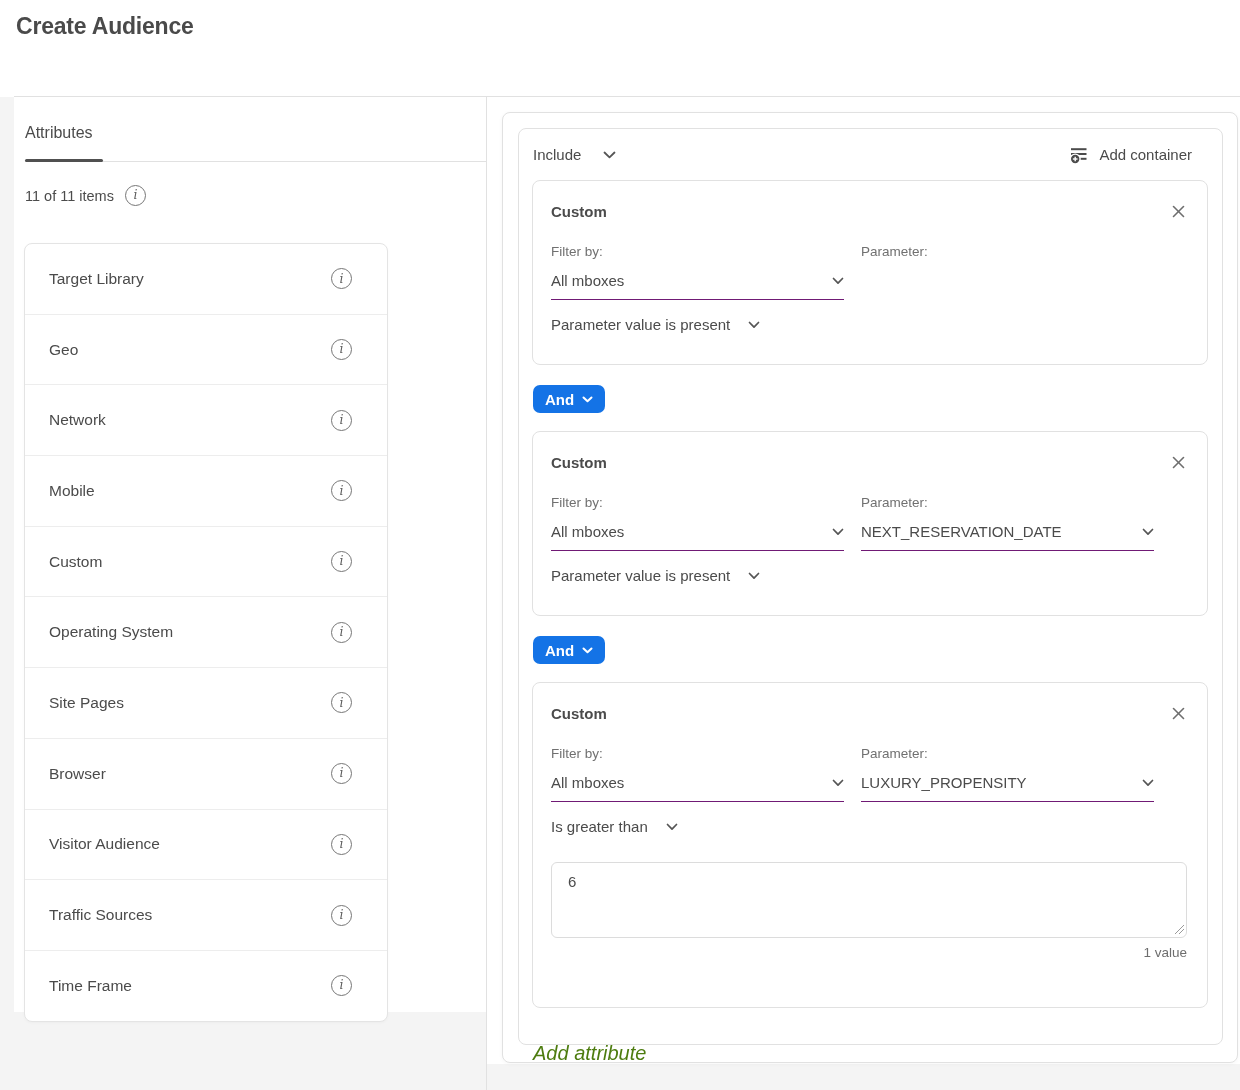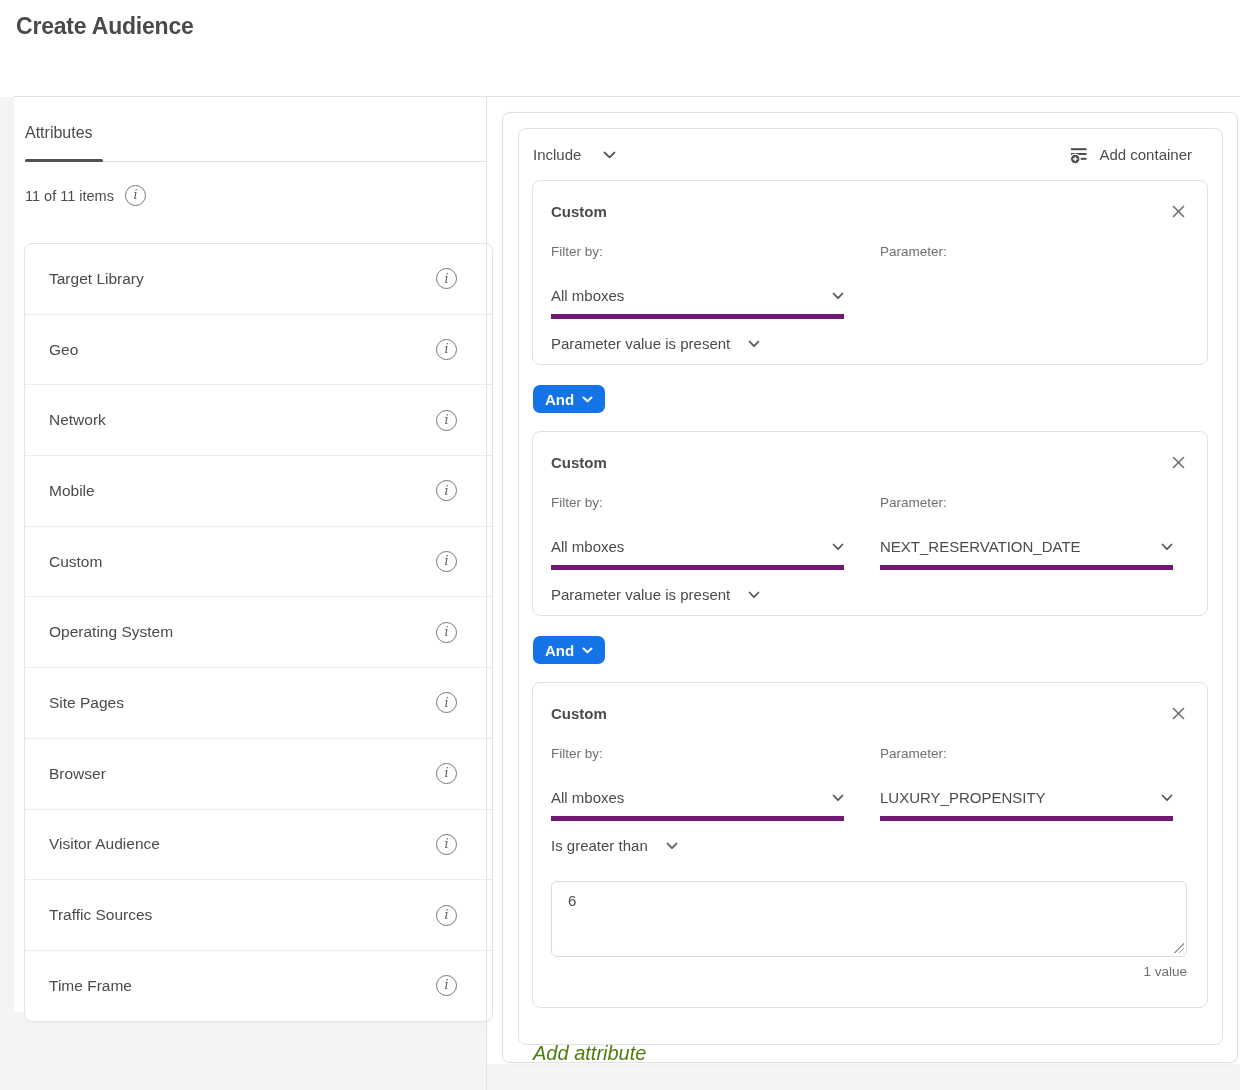--- a/index.html
+++ b/index.html
@@ -29,21 +29,21 @@
   .tab-active-bar{position:absolute;left:0;top:-2px;width:78px;height:3px;background:#505050;border-radius:2px;}
   .count-row{margin:23px 0 0 11px;display:flex;align-items:center;gap:11px;}
   .count-text{font-size:14.5px;color:#4b4b4b;}
   .info-icon{
     width:19px;height:19px;border:1.4px solid #767676;border-radius:50%;
     display:flex;align-items:center;justify-content:center;flex:none;
     font-family:"DejaVu Serif","Liberation Serif",serif;font-style:italic;
     font-size:12.5px;line-height:1;color:#5c5c5c;background:#fff;
   }
   .attr-card{
-    margin:37px 0 0 10px;width:469px;box-sizing:border-box;
+    margin:37px 0 0 10px;width:364px;box-sizing:border-box;
     background:#fff;border:1px solid #e4e4e4;border-radius:8px;
     box-shadow:0 1px 3px rgba(0,0,0,0.03);
   }
   .attr-row{
     height:69.7px;display:flex;align-items:center;justify-content:space-between;
     padding:0 35px 0 24px;border-top:1px solid #ededed;cursor:pointer;
   }
   .attr-row:first-child{border-top:none;}
   .attr-row-label{font-size:15.5px;color:#4b4b4b;}
 
@@ -71,25 +71,25 @@
   .chev{flex:none;display:block;}
 
   .condition-card{
     box-sizing:border-box;border:1px solid #e1e1e1;border-radius:8px;background:#fff;
     padding:22px 22px 0 18px;height:185px;margin-bottom:20px;position:relative;
   }
   .condition-card.tall{height:326px;}
   .card-head{display:flex;align-items:center;justify-content:space-between;}
   .card-title{font-size:15px;font-weight:700;color:#4b4b4b;}
   .close-btn{background:none;border:none;padding:0;cursor:pointer;display:flex;align-items:center;}
-  .field-grid{margin-top:24px;display:grid;grid-template-columns:293px 293px;column-gap:36px;}
+  .field-grid{margin-top:24px;display:grid;grid-template-columns:293px 293px;column-gap:17px;}
   .field-label{font-size:13.5px;color:#707070;}
   .select-quiet{
-    margin-top:28px;display:flex;align-items:center;justify-content:space-between;
-    border-bottom:5px solid #701a75;padding-bottom:10px;cursor:pointer;
+    margin-top:13px;display:flex;align-items:center;justify-content:space-between;
+    border-bottom:1px solid #701a75;padding-bottom:10px;cursor:pointer;
   }
   .select-value{font-size:15px;color:#4b4b4b;}
   .operator-row{margin-top:16px;display:inline-flex;align-items:center;gap:18px;cursor:pointer;}
   .operator-value{font-size:15px;color:#4b4b4b;}
 
   .values-block{margin-top:26px;width:636px;}
   .values-label{font-size:13.5px;color:#707070;}
   .textarea-wrap{position:relative;margin-top:8px;}
   .values-textarea{
     display:block;width:636px;height:76px;box-sizing:border-box;resize:none;

